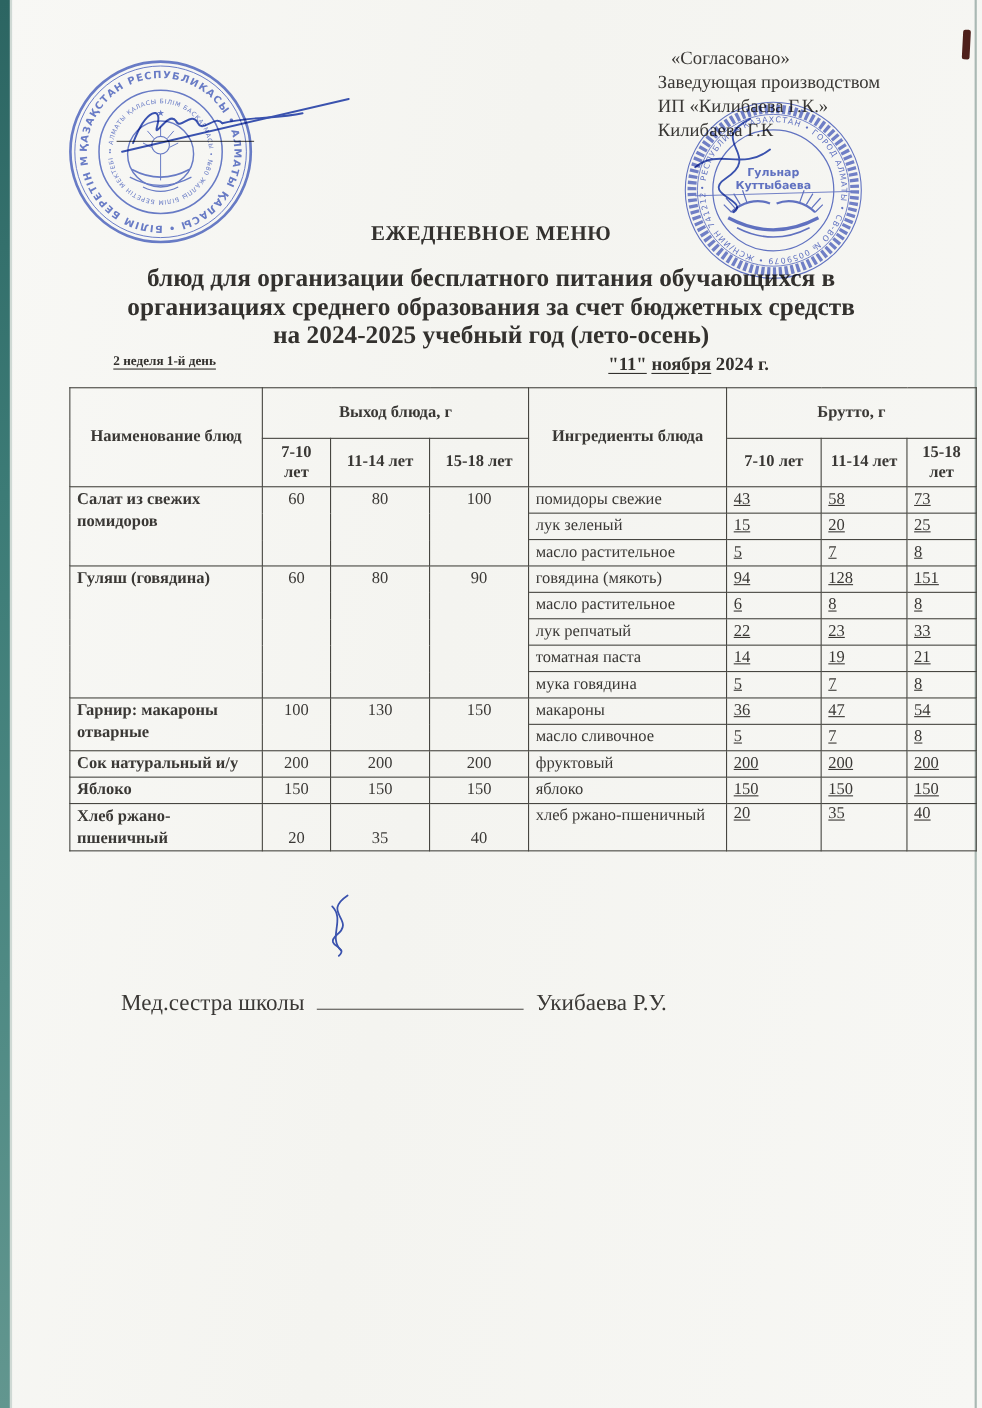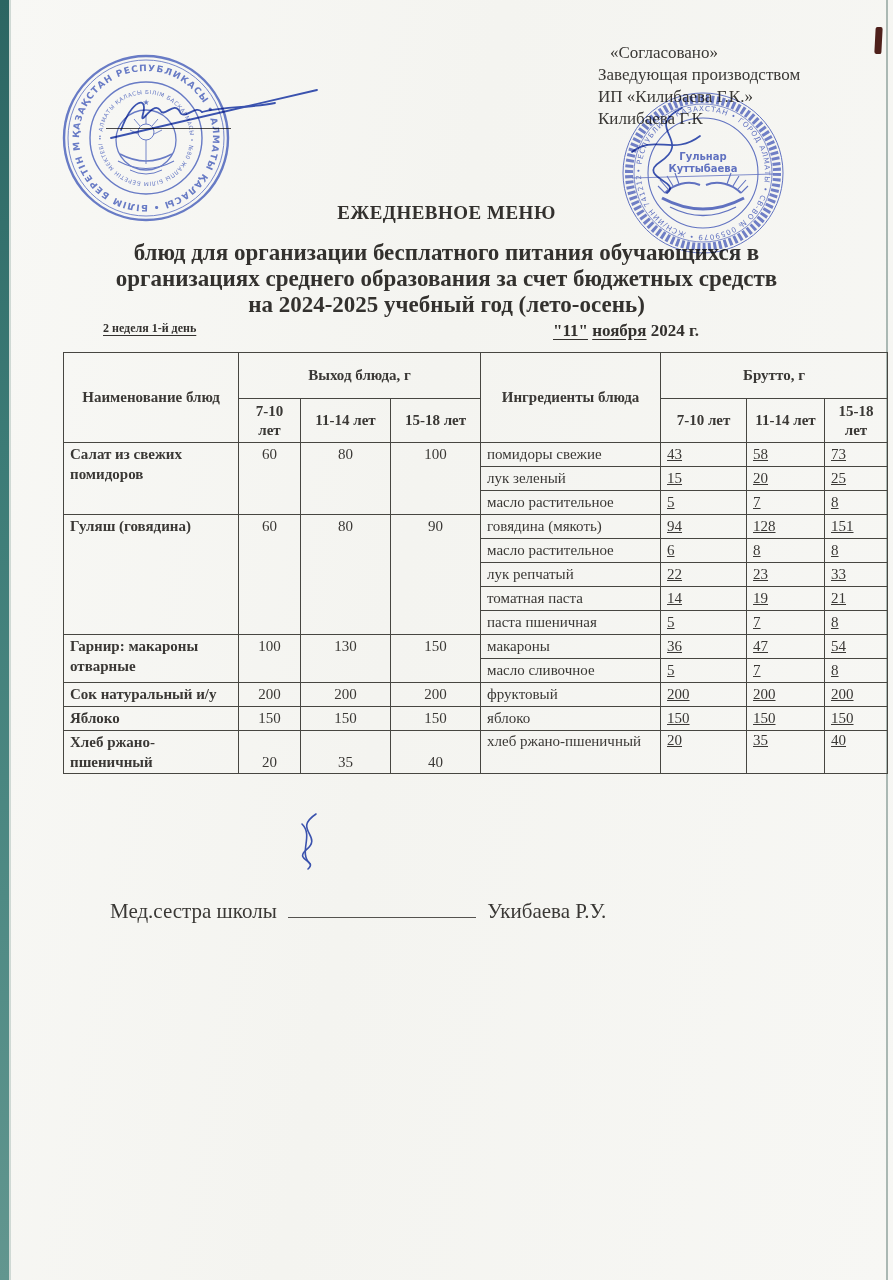--- a/index.html
+++ b/index.html
@@ -245,21 +245,21 @@
           <td class="c-num">23</td>
           <td class="c-num">33</td>
         </tr>
         <tr>
           <td class="c-ing">томатная паста</td>
           <td class="c-num">14</td>
           <td class="c-num">19</td>
           <td class="c-num">21</td>
         </tr>
         <tr>
-          <td class="c-ing">паста пшеничная</td>
+          <td class="c-ing">мука говядина</td>
           <td class="c-num">5</td>
           <td class="c-num">7</td>
           <td class="c-num">8</td>
         </tr>
         <tr>
           <td class="c-name" rowspan="2">Гарнир: макароны отварные</td>
           <td class="c-out" rowspan="2">100</td>
           <td class="c-out" rowspan="2">130</td>
           <td class="c-out" rowspan="2">150</td>
           <td class="c-ing">макароны</td>

